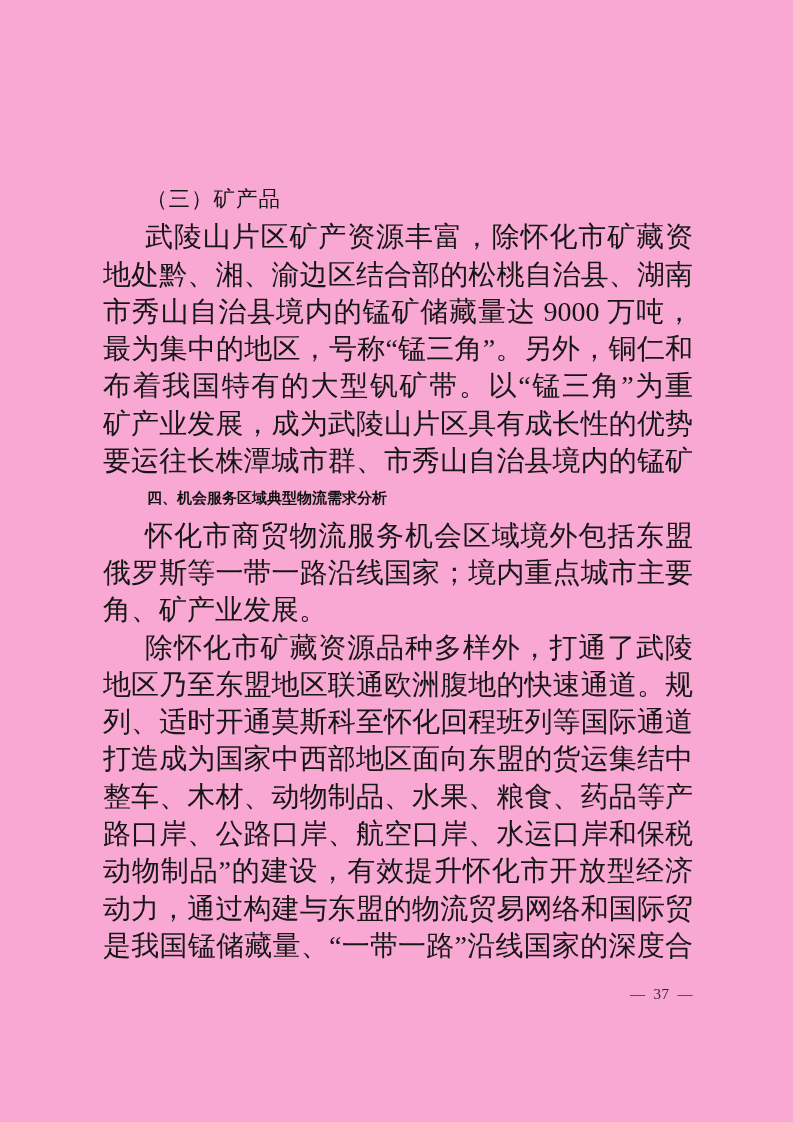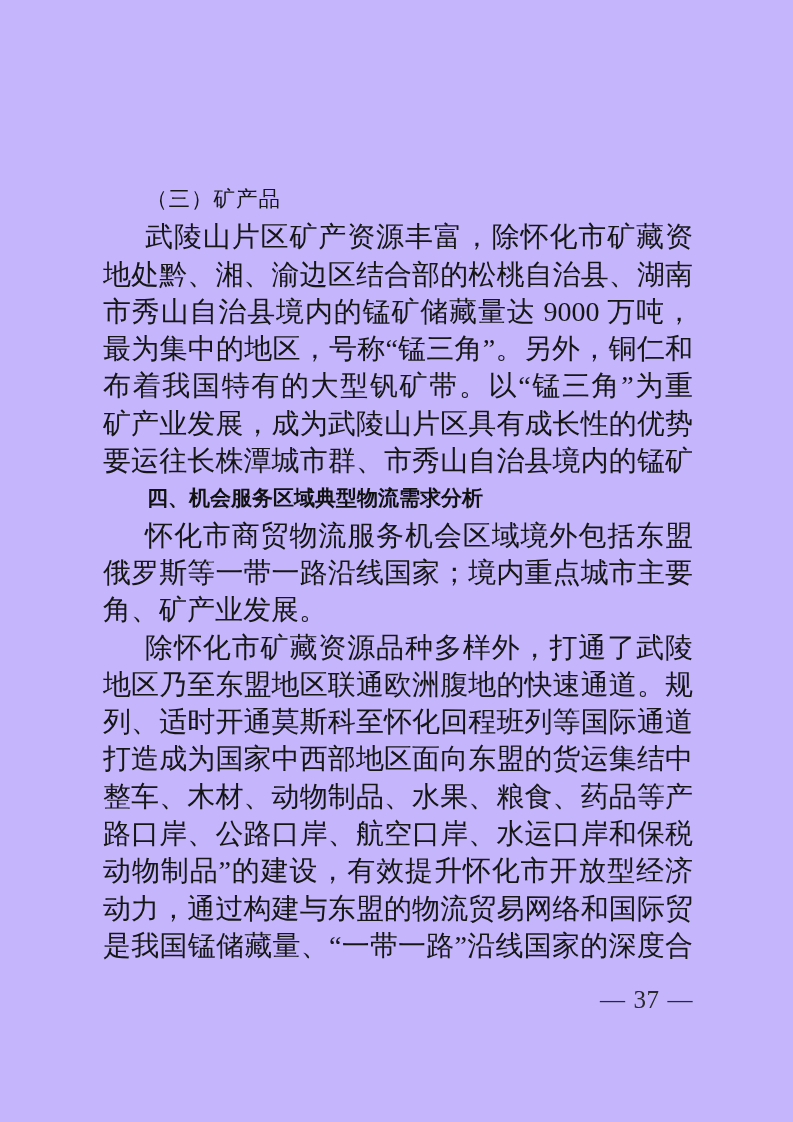--- a/index.html
+++ b/index.html
@@ -5,21 +5,21 @@
 <style>
   html, body {
     margin: 0;
     padding: 0;
     background: #ffffff;
   }
   .page {
     position: relative;
     width: 793px;
     height: 1122px;
-    background: #c4b5fd;
+    background: #f9a8d4;
     overflow: hidden;
     font-family: "Liberation Serif", "DejaVu Serif", serif;
     color: #161616;
   }
   .content {
     position: absolute;
     left: 103px;
     top: 181px;
     width: 590px;
   }
@@ -41,31 +41,31 @@
     font-size: 21.5px;
     line-height: 37.3px;
     height: 37.3px;
     padding-left: 43px;
     font-weight: 500;
     letter-spacing: 1px;
   }
   .heading-hei {
     font-family: "Liberation Sans", "DejaVu Sans", sans-serif;
     font-weight: 700;
-    font-size: 21px;
+    font-size: 15px;
     line-height: 37.3px;
     height: 37.3px;
     padding-left: 44px;
     color: #111111;
   }
   .footer {
     position: absolute;
     top: 986px;
     right: 100px;
-    font-size: 25px;
+    font-size: 15px;
     color: #2a2a2a;
     letter-spacing: 0.5px;
     white-space: nowrap;
   }
   .footer .num {
     margin: 0 8px;
   }
 </style>
 </head>
 <body>

